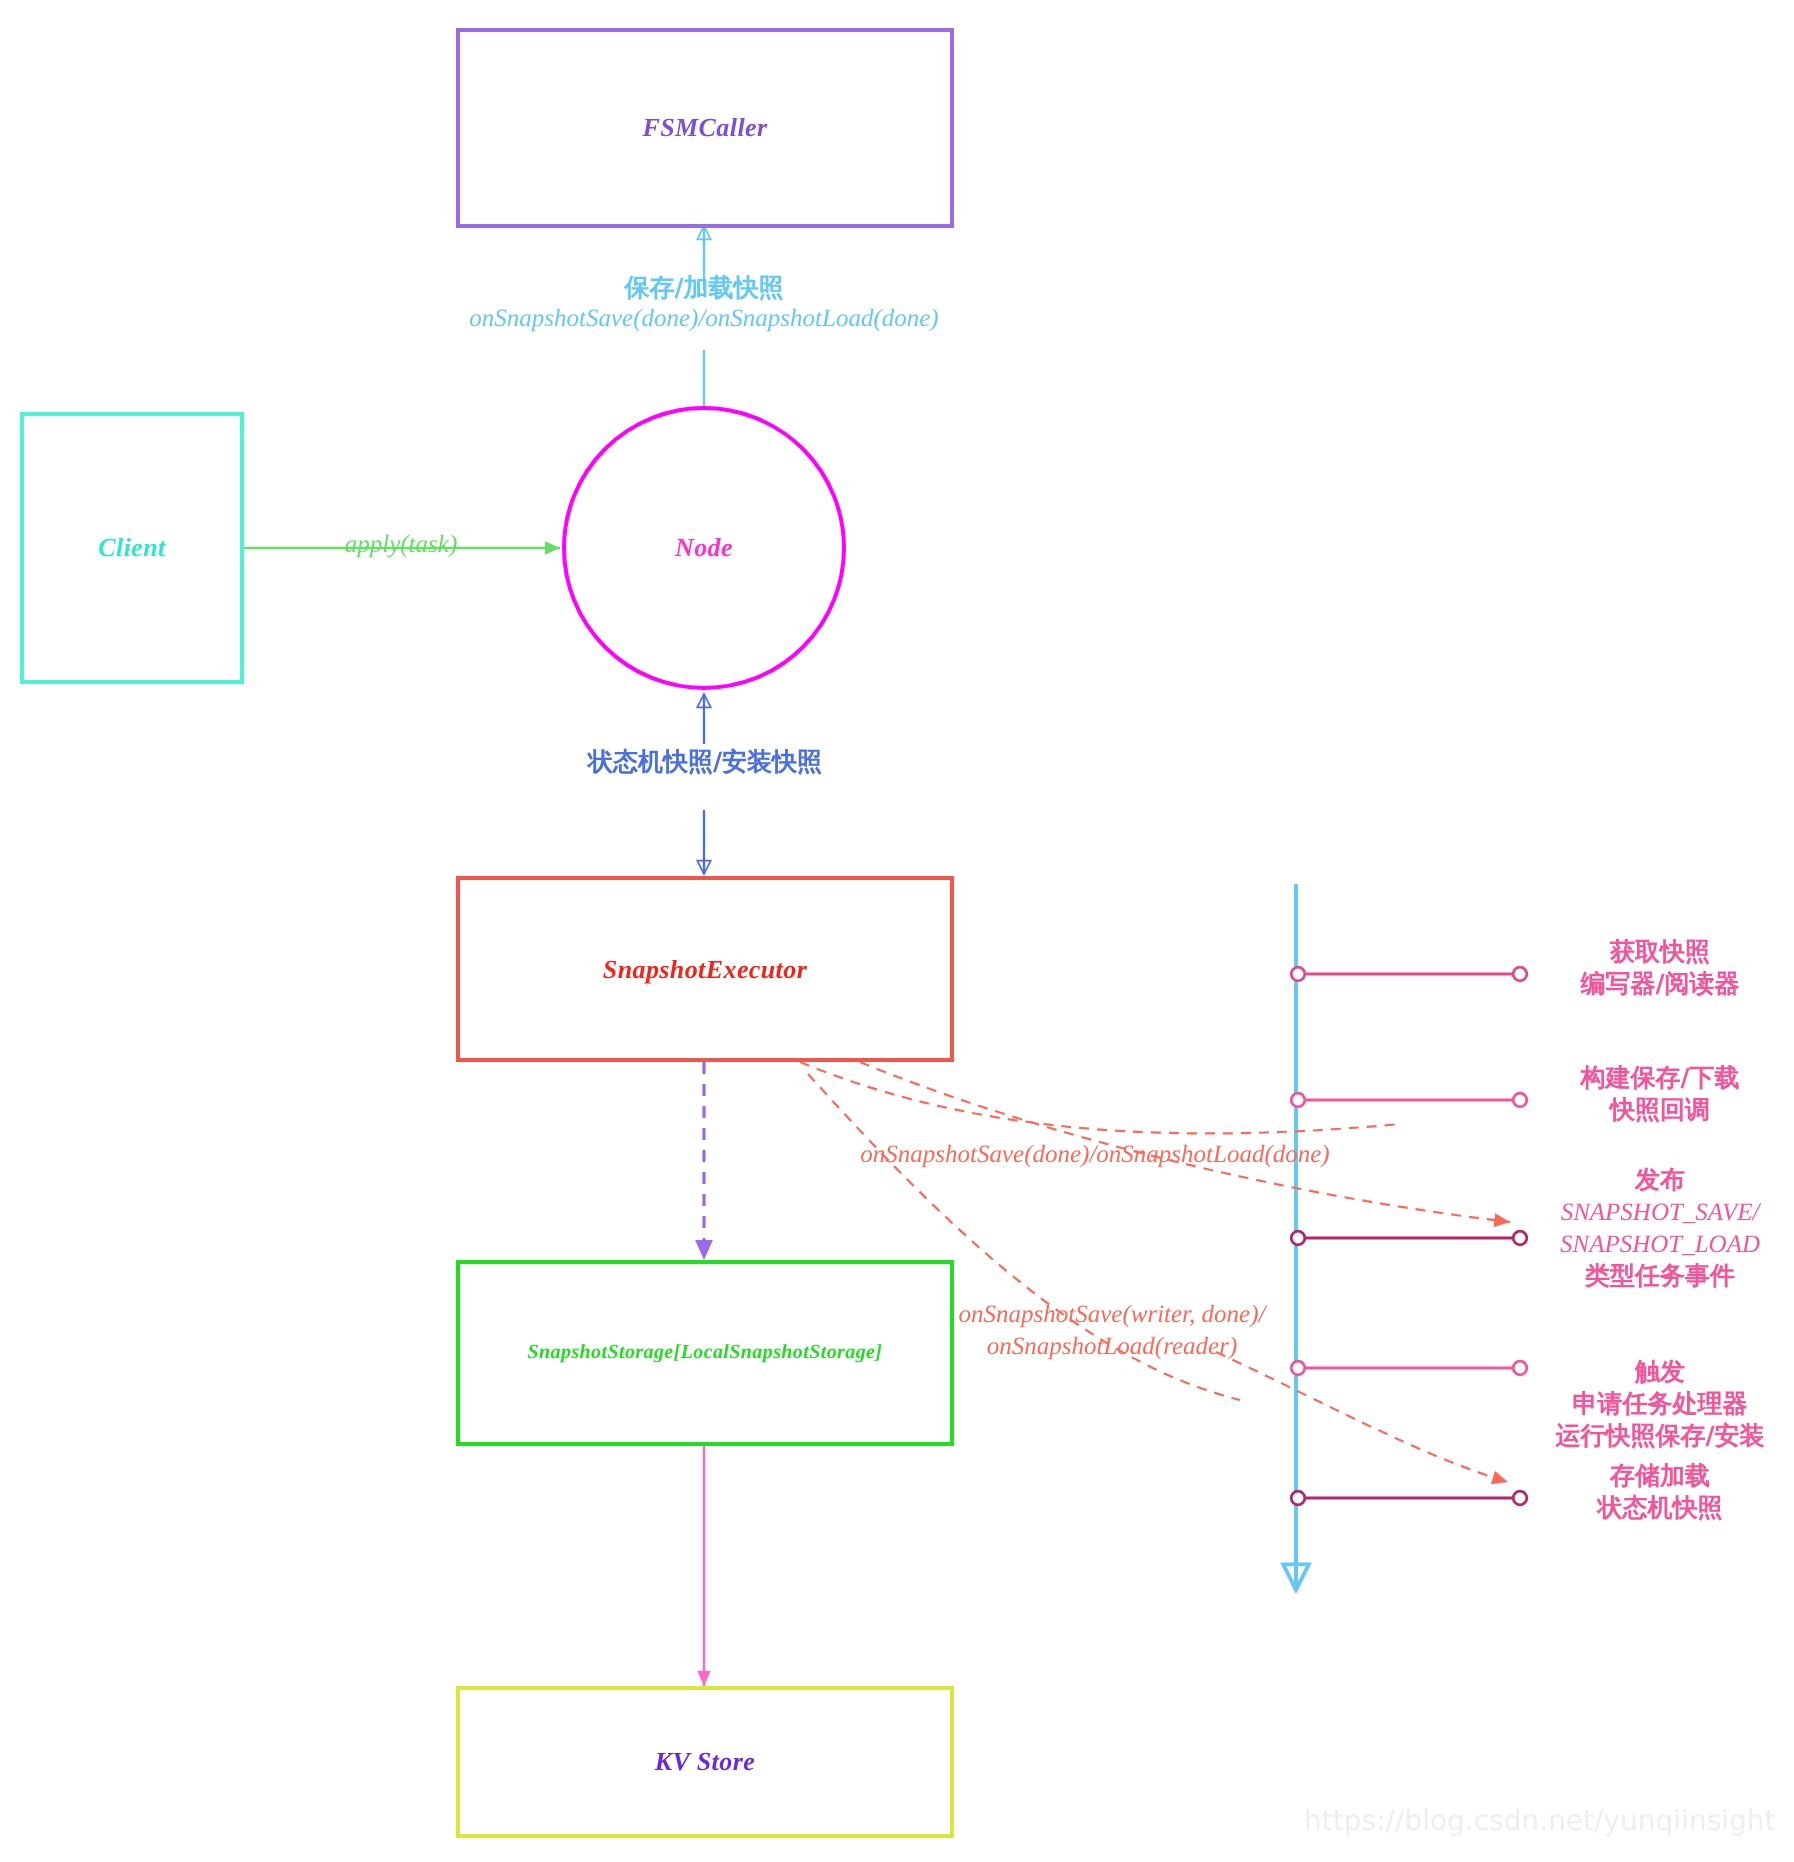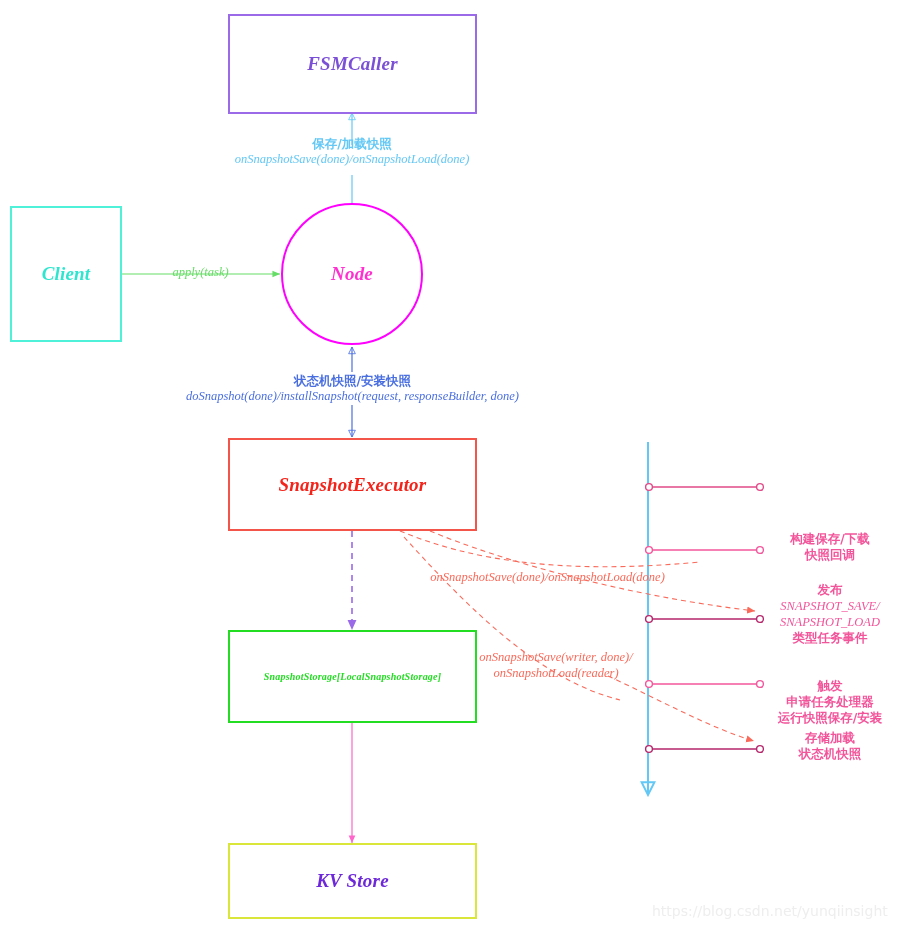--- a/index.html
+++ b/index.html
@@ -30,21 +30,21 @@
     border: 2px solid #000;
     background: transparent;
     display: flex;
     align-items: center;
     justify-content: center;
     text-align: center;
   }
   .node-label {
     font-style: italic;
     font-weight: bold;
-    font-size: 19px;
+    font-size: 13px;
     letter-spacing: 0.2px;
     white-space: nowrap;
   }
   .circle-node {
     position: absolute;
     box-sizing: border-box;
     border: 2px solid #ff00ff;
     border-radius: 50%;
     display: flex;
     align-items: center;
@@ -207,21 +207,20 @@
   <div class="edge-label" style="left:143px; top:265px; width:115px;">
     <span class="en" style="color:#66dd66;">apply(task)</span>
   </div>
 
   <div class="circle-node" style="left:281px; top:203px; width:142px; height:142px;">
     <span class="node-label" style="color:#ff2fd0;">Node</span>
   </div>
 
   <div class="edge-label" style="left:100px; top:373px; width:505px; color:#4a6fe0;">
     <span class="cn">状态机快照/安装快照</span>
-    <span class="en">doSnapshot(done)/installSnapshot(request, responseBuilder, done)</span>
   </div>
 
   <div class="node-box" style="left:228px; top:438px; width:249px; height:93px; border-color:#f4554a;">
     <span class="node-label" style="color:#f4231a;">SnapshotExecutor</span>
   </div>
 
   <div class="red-note" style="left:420px; top:570px; width:255px;">
     <span>onSnapshotSave(done)/onSnapshotLoad(done)</span>
   </div>
 
@@ -231,20 +230,24 @@
 
   <div class="red-note" style="left:476px; top:650px; width:160px;">
     <span style="display:block;">onSnapshotSave(writer, done)/</span>
     <span style="display:block;">onSnapshotLoad(reader)</span>
   </div>
 
   <div class="node-box" style="left:228px; top:843px; width:249px; height:76px; border-color:#dbe63a;">
     <span class="node-label" style="color:#6d28d9;">KV Store</span>
   </div>
 
+  <div class="ann-label" style="left:770px; top:468px; width:120px;">
+    <span class="cn">获取快照</span>
+    <span class="cn">编写器/阅读器</span>
+  </div>
 
   <div class="ann-label" style="left:770px; top:531px; width:120px;">
     <span class="cn">构建保存/下载</span>
     <span class="cn">快照回调</span>
   </div>
 
   <div class="ann-label" style="left:766px; top:582px; width:128px;">
     <span class="cn">发布</span>
     <span class="en">SNAPSHOT_SAVE/</span>
     <span class="en">SNAPSHOT_LOAD</span>

